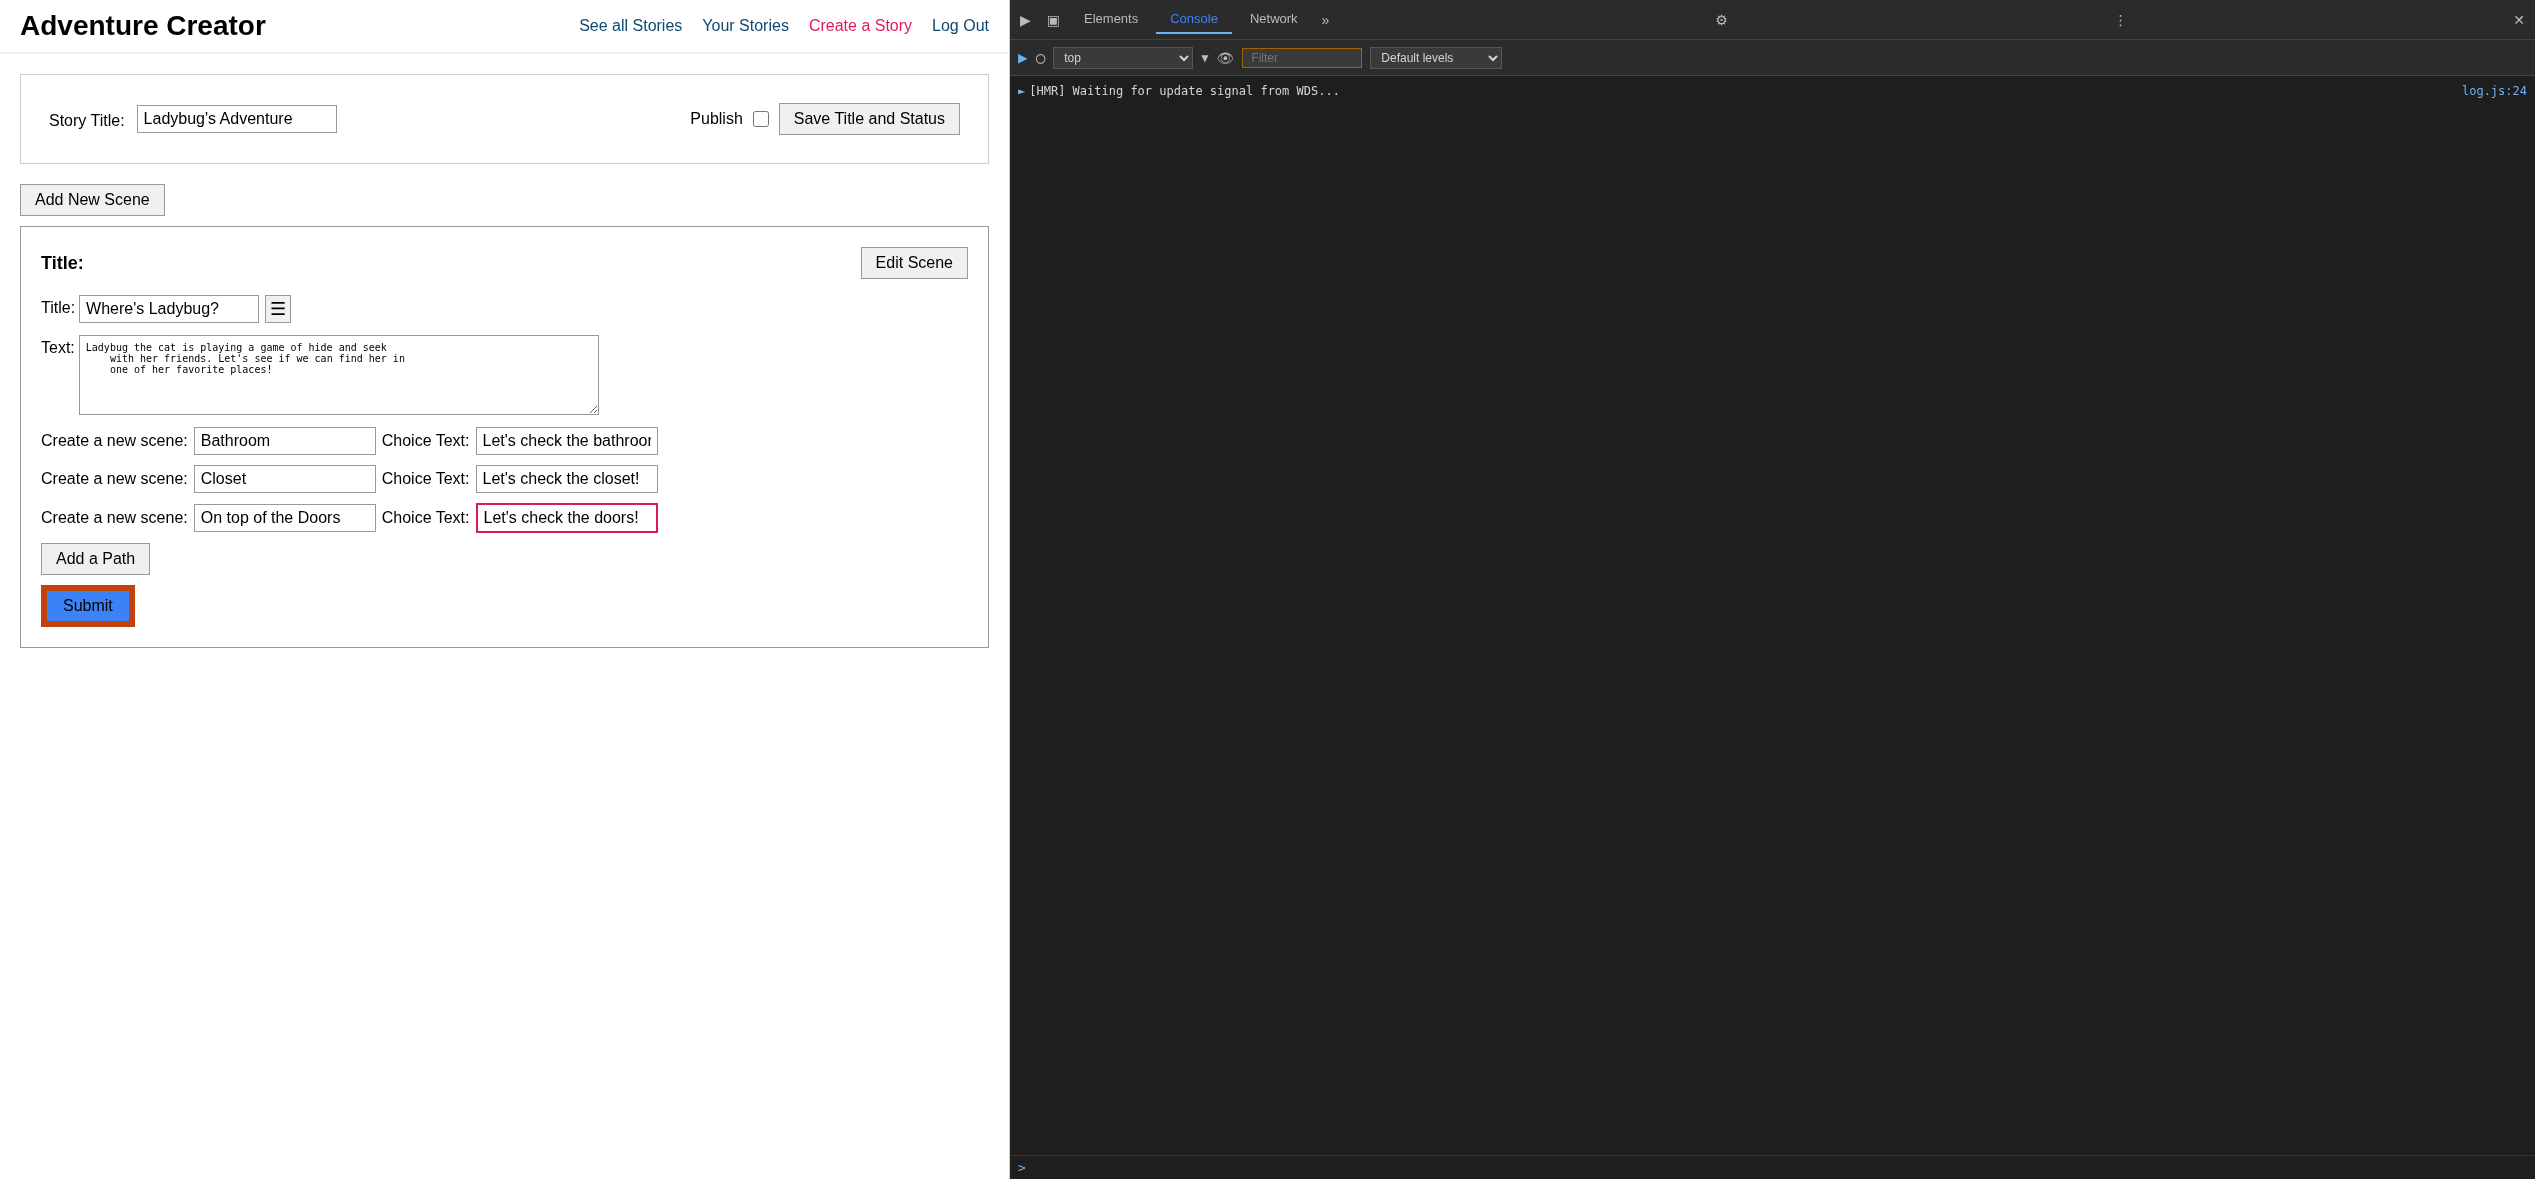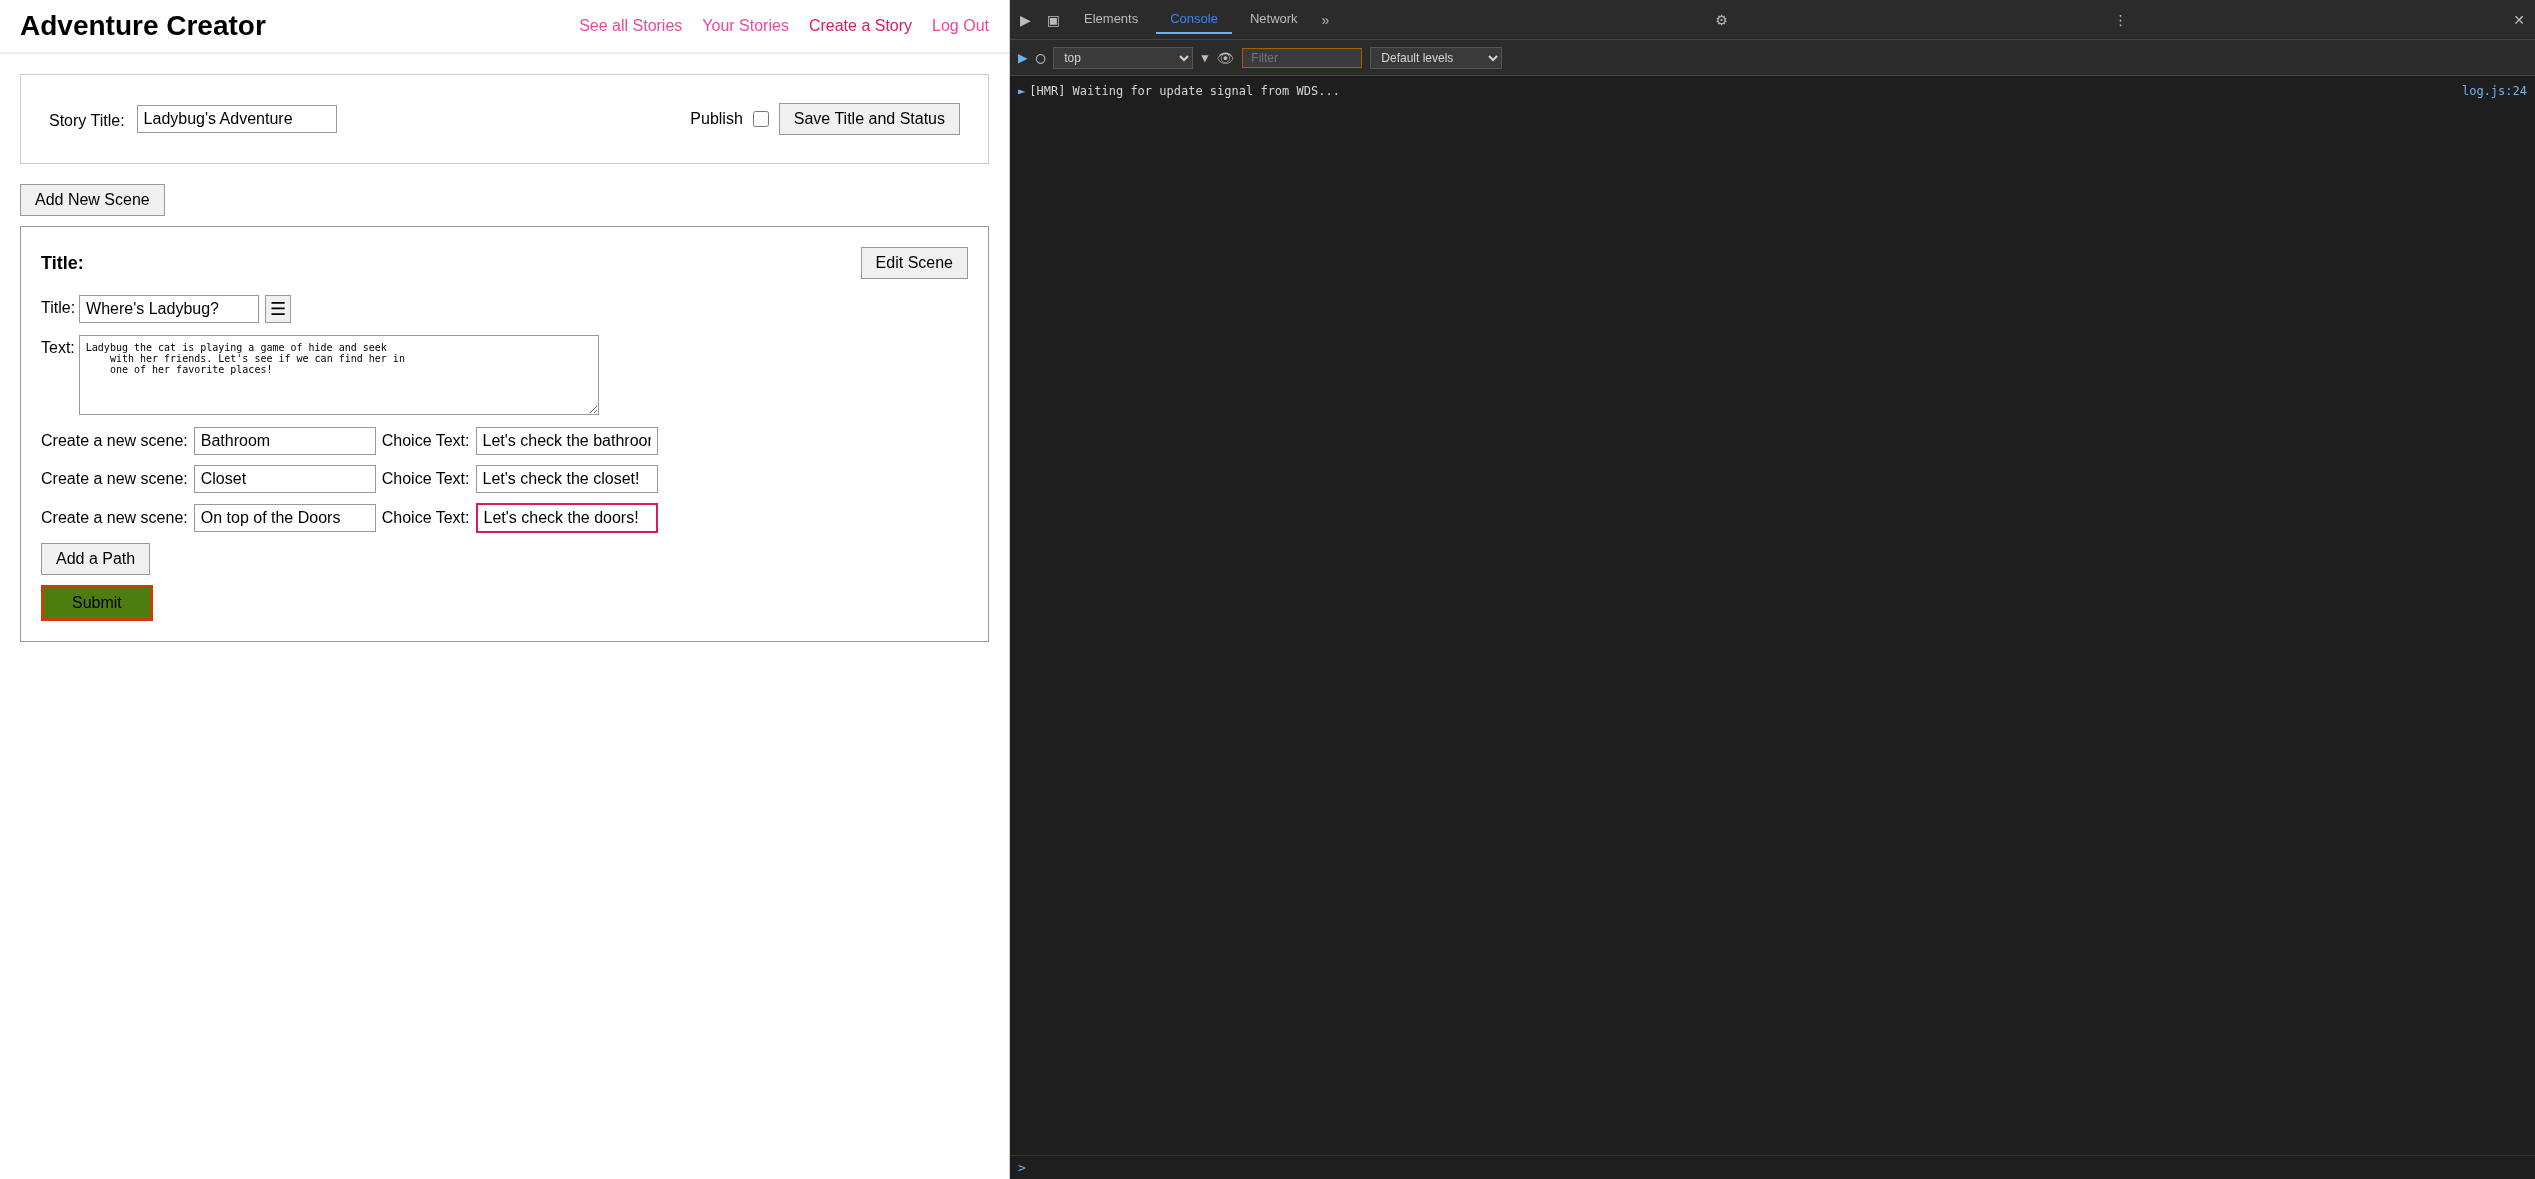--- a/index.html
+++ b/index.html
@@ -28,21 +28,21 @@
       color: #000;
       flex: 1;
     }
     #nav {
       display: flex;
       align-items: center;
       gap: 20px;
     }
     .nav-link {
       font-size: 16px;
-      color: #ec4899;
+      color: #0c4a6e;
       text-decoration: none;
       cursor: pointer;
       background: none;
       border: none;
     }
     .nav-link.active {
       color: #e0185e;
       font-weight: normal;
     }
 
@@ -203,23 +203,23 @@
       font-size: 16px;
       padding: 6px 14px;
       border: 1px solid #999;
       background: #f0f0f0;
       cursor: pointer;
       display: block;
       margin-bottom: 10px;
     }
     #submit-btn {
       font-size: 16px;
-      padding: 6px 28px;
-      border: 3px solid #c2410c;
-      background: #4d7c0f;
+      padding: 6px 16px;
+      border: 6px solid #c2410c;
+      background: #3b82f6;
       cursor: pointer;
     }
 
     
     #devtools {
       flex: 1;
       background: #1e1e1e;
       color: #d4d4d4;
       display: flex;
       flex-direction: column;

